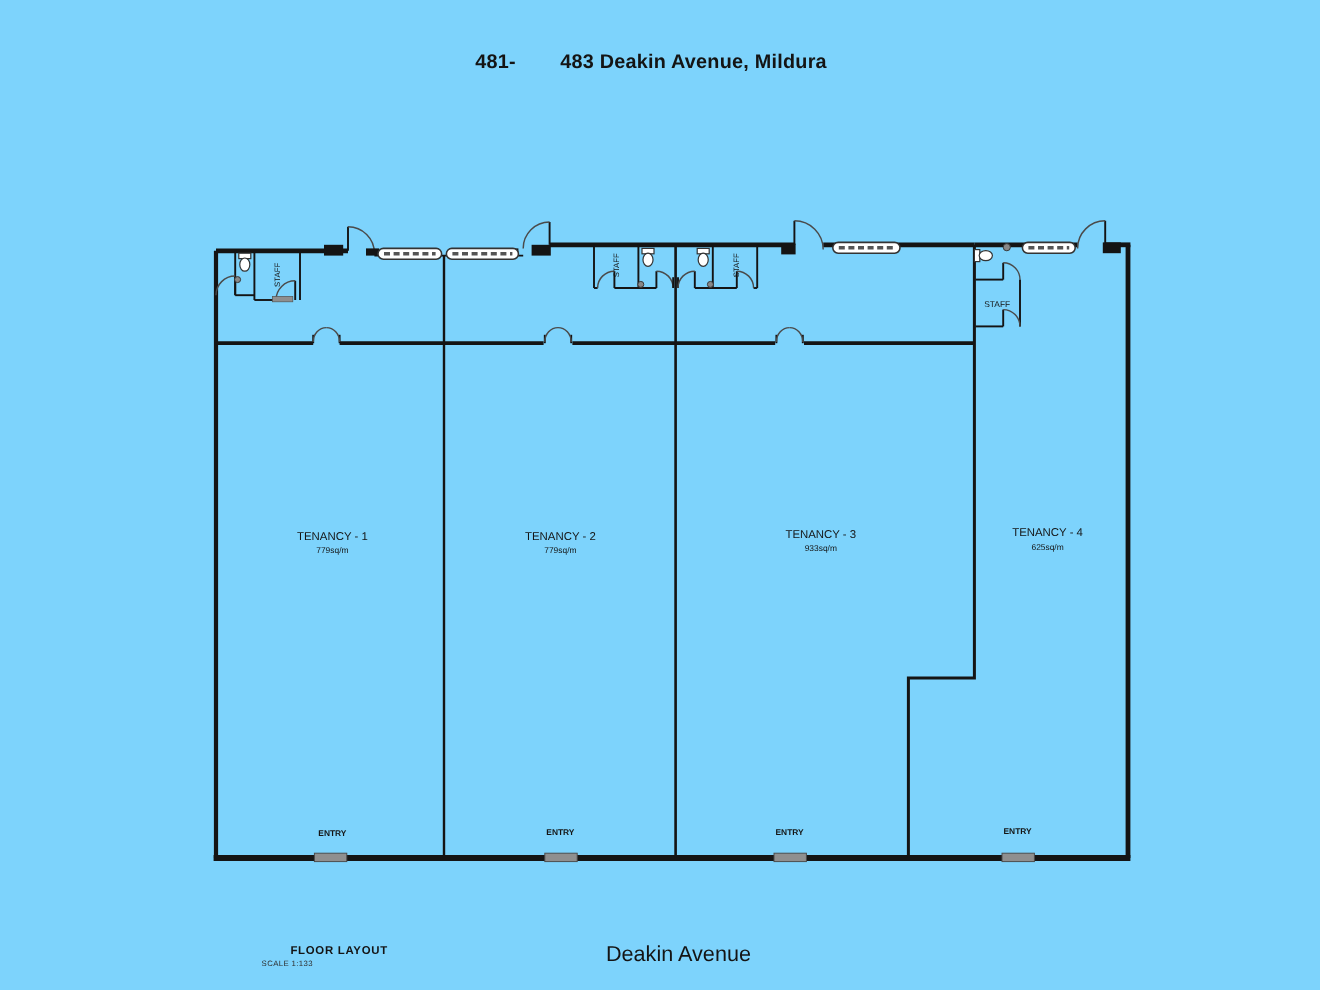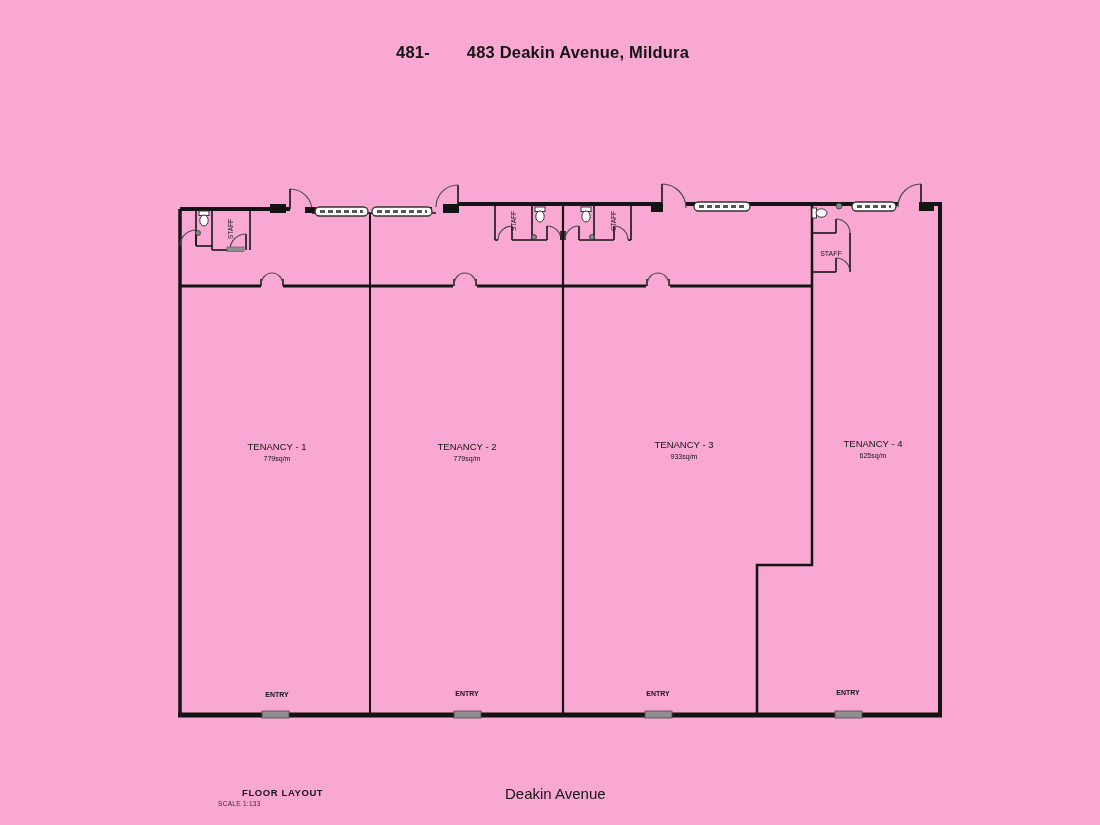--- a/index.html
+++ b/index.html
@@ -1,25 +1,25 @@
 <!DOCTYPE html>
 <html><head>
 <meta charset="utf-8">
 <style>
   html,body{margin:0;padding:0;background:#fff;}
-  .page{position:relative;width:1100px;height:825px;background:#f9a8d4;overflow:hidden;
+  .page{position:relative;width:1100px;height:825px;background:#7dd3fc;overflow:hidden;
         font-family:"Liberation Sans", sans-serif;color:#141414;}
   .title{position:absolute;left:396px;top:43px;font-size:16.5px;font-weight:bold;
          letter-spacing:0.2px;white-space:nowrap;}
   .title .gap{display:inline-block;width:37px;}
   .plan-svg{position:absolute;left:0;top:0;}
   .footer-block{position:absolute;left:218px;top:788px;line-height:1;}
   .footer-title{font-size:9.5px;font-weight:bold;letter-spacing:0.6px;margin-left:24px;}
   .footer-scale{font-size:6.5px;color:#2e2e2e;margin-top:3px;letter-spacing:0.3px;}
-  .street{position:absolute;left:505px;top:785px;font-size:15px;}
+  .street{position:absolute;left:505px;top:785px;font-size:18px;}
   
   .wall{stroke:#141414;fill:none;}
   .arc{stroke:#4a4a4a;stroke-width:1.2;fill:none;}
   .leaf{stroke:#141414;stroke-width:1.6;fill:none;}
   .thinwall{stroke:#141414;stroke-width:1.6;fill:none;}
   .t-name{font-family:"Liberation Sans",sans-serif;font-size:9.5px;fill:#141414;text-anchor:middle;}
   .t-area{font-family:"Liberation Sans",sans-serif;font-size:7px;fill:#141414;text-anchor:middle;}
   .t-entry{font-family:"Liberation Sans",sans-serif;font-size:7px;font-weight:bold;fill:#141414;text-anchor:middle;}
   .t-staff{font-family:"Liberation Sans",sans-serif;font-size:6.5px;fill:#141414;text-anchor:middle;}
 </style>

